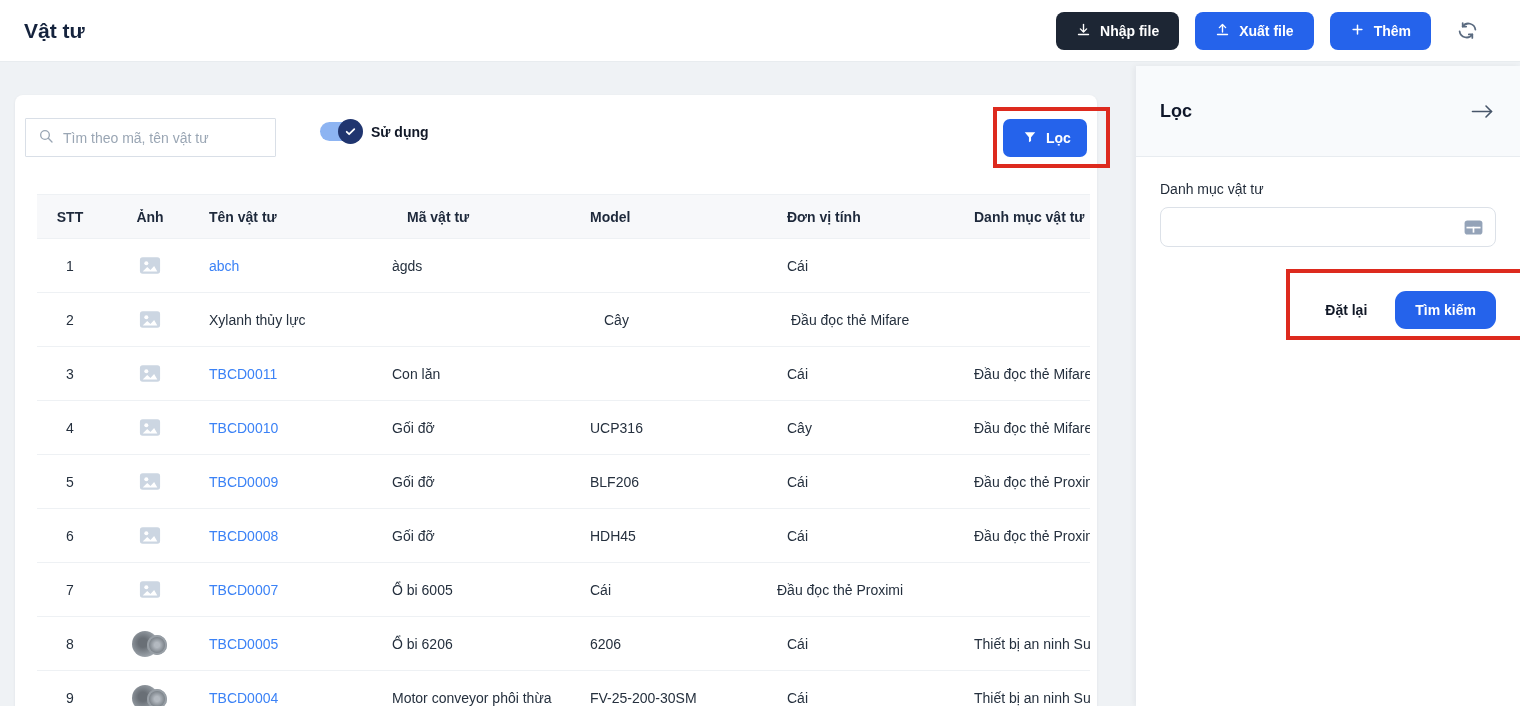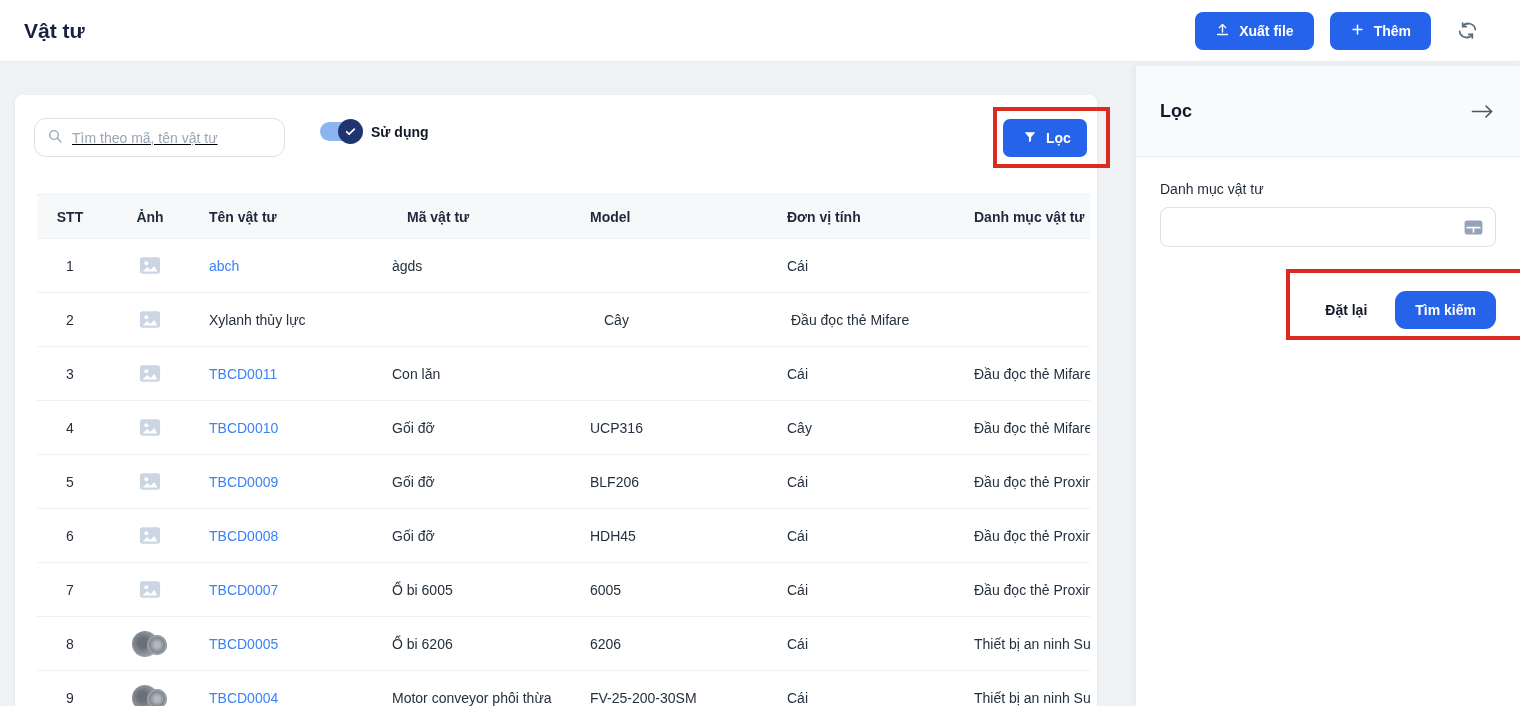--- a/index.html
+++ b/index.html
@@ -15,23 +15,23 @@
          border:none; border-radius:8px; font-size:14px; font-weight:600; cursor:pointer;
          font-family:"Liberation Sans", sans-serif; padding:0 20px; }
   .btn-dark { background:#1d2634; color:#ffffff; }
   .btn-blue { background:#2563eb; color:#ffffff;justify-content:space-between; }
   .icon-refresh { margin-left:10px; display:inline-flex; cursor:pointer; }
 
   
   .card { position:absolute; left:15px; top:95px; width:1082px; height:640px; background:#ffffff;
           border-radius:8px; box-shadow:0 1px 3px rgba(16,24,40,.07); }
   .toolbar { position:relative; height:99px; }
-  .search-box { position:absolute; left:19px; top:23px; width:251px; height:39px;
-                border:1px solid #d9dfe7; border-radius:12px; display:flex; align-items:center;
-                padding:0 12px; gap:9px; background:#fff;text-decoration:underline; }
+  .search-box { position:absolute; left:10px; top:23px; width:251px; height:39px;
+                border:1px solid #d9dfe7; border-radius:1px; display:flex; align-items:center;
+                padding:0 12px; gap:9px; background:#fff; }
   .search-box input { border:none; outline:none; flex:1; font-size:14px; color:#334155;
                       font-family:"Liberation Sans", sans-serif; background:transparent; }
   .search-box input::placeholder { color:#9aa6b4; }
   .toggle-wrap { position:absolute; left:305px; top:27px; display:flex; align-items:center; gap:10px; }
   .toggle { width:41px; height:19px; background:#8db4f2; border-radius:10px; position:relative; cursor:pointer; }
   .toggle .knob { position:absolute; right:-2px; top:-3px; width:25px; height:25px; border-radius:50%;
                   background:#20356f; display:flex; align-items:center; justify-content:center; }
   .toggle .knob svg { display:block; }
   .toggle-label { font-size:14px; font-weight:600; color:#111827; }
   .filter-btn { position:absolute; right:10px; top:24px; width:84px; height:38px; border-radius:7px; }
@@ -81,20 +81,30 @@
   .annotation { position:absolute; border:4px solid #dd2a1e; z-index:20; pointer-events:none; }
   .ann-filter { left:993px; top:107px; width:117px; height:61px; }
   .ann-actions { left:1286px; top:269px; width:260px; height:71px; }
 </style>
 </head>
 <body>
 
 <div class="topbar">
   <div class="page-title">Vật tư</div>
   <div class="topbar-actions">
+    <button class="btn btn-dark">
+      <span class="ic">
+        <svg width="15" height="15" viewBox="0 0 24 24" fill="none" stroke="#ffffff" stroke-width="2.2" stroke-linecap="round" stroke-linejoin="round">
+            <path d="M12 4v11"></path>
+            <path d="M7 11l5 5 5-5"></path>
+            <path d="M4 20h16"></path>
+          </svg>
+      </span>
+      <span>Nhập file</span>
+    </button>
     <button class="btn btn-blue">
       <span class="ic">
         <svg width="15" height="15" viewBox="0 0 24 24" fill="none" stroke="#ffffff" stroke-width="2.2" stroke-linecap="round" stroke-linejoin="round">
             <path d="M12 16V5"></path>
             <path d="M7 9l5-5 5 5"></path>
             <path d="M4 20h16"></path>
           </svg>
       </span>
       <span>Xuất file</span>
     </button>
@@ -291,21 +301,20 @@
                 <circle cx="8" cy="7.5" r="2.2" fill="#ffffff"></circle>
                 <path d="M4 16.5l5-5 3.5 3.5 4-4.5 3.5 6z" fill="#ffffff"></path>
               </svg>
       </span>
 
     </div>
     <div class="cell col2">
       <a class="code-link">TBCD0007</a>
     </div>
     <div class="cell col3">Ổ bi 6005</div>
-    <div class="cell col4">6005</div>
     <div class="cell col5">Cái</div>
     <div class="cell col6">Đầu đọc thẻ Proximi</div>
   </div>
 
   <div class="trow">
     <div class="cell col0">8</div>
     <div class="cell col1">
 
       <span class="photo"></span>
     </div>

